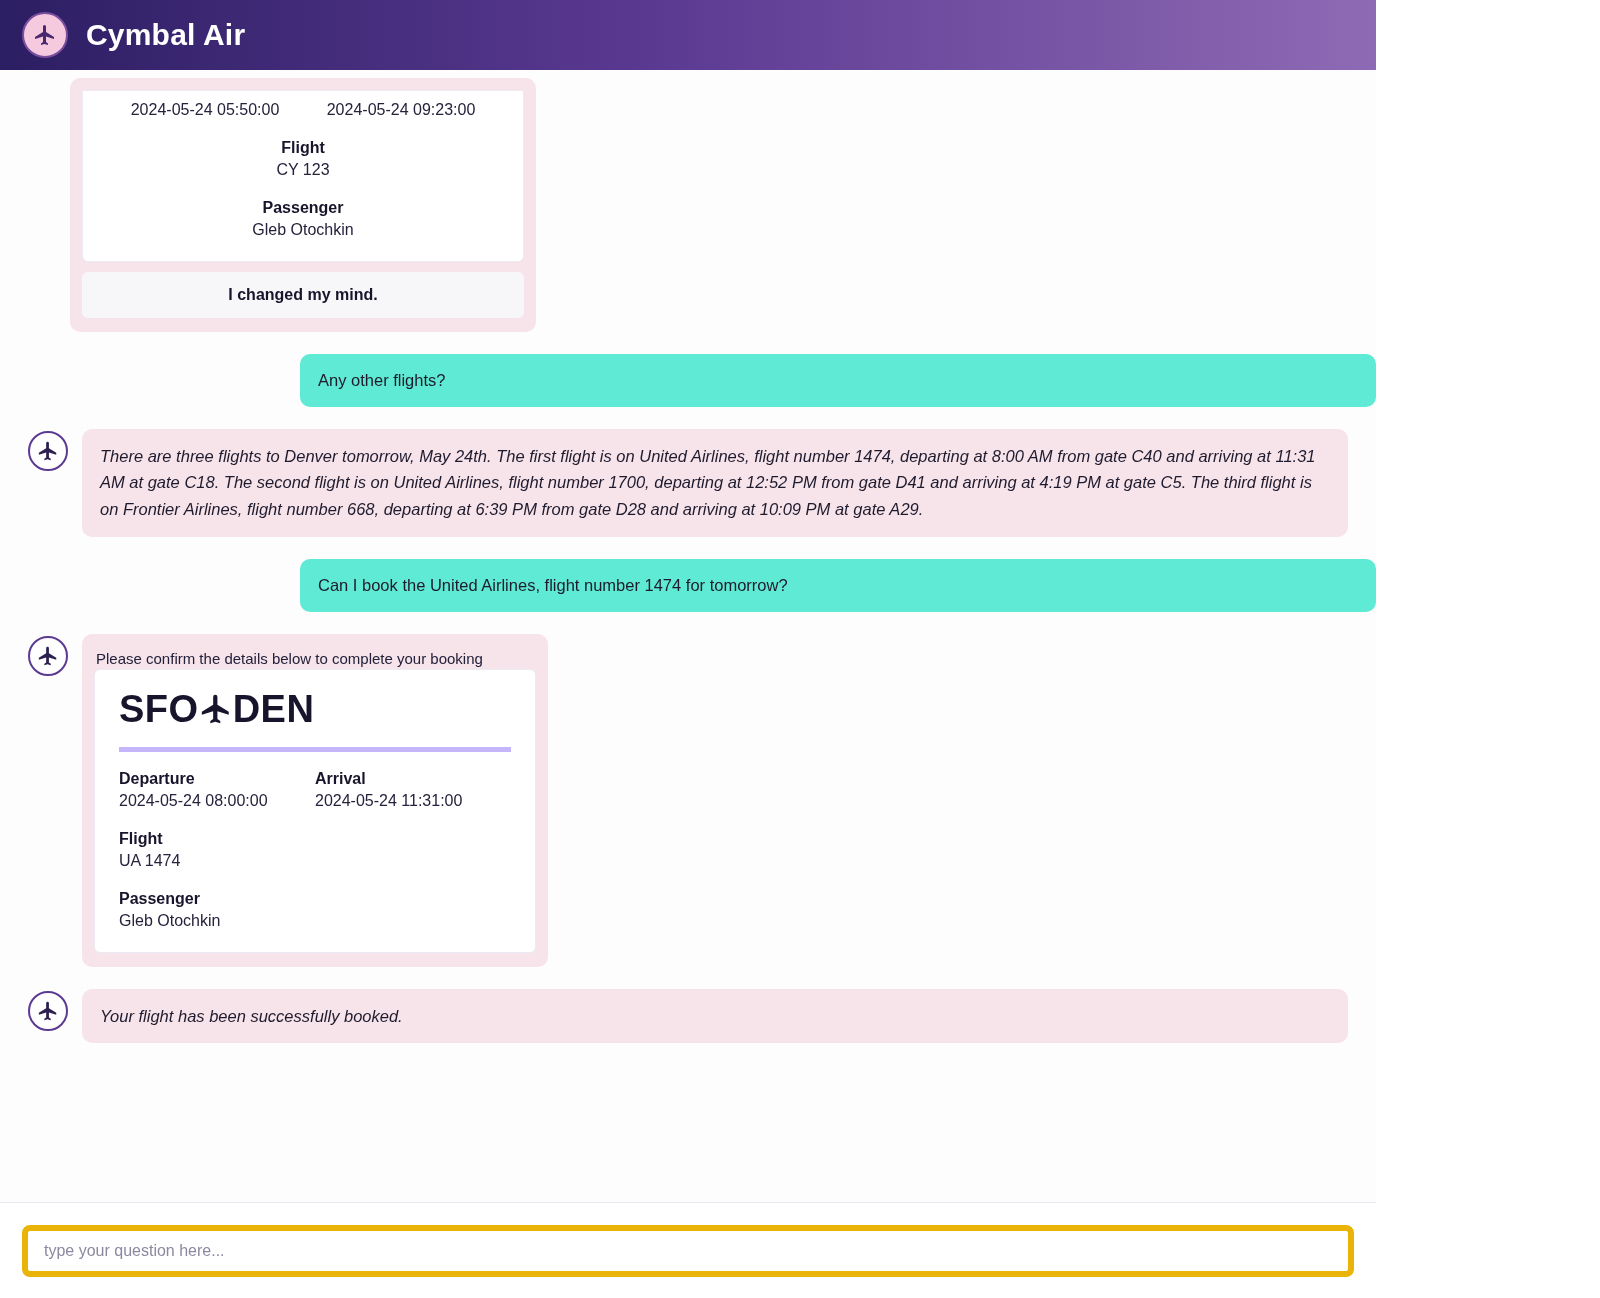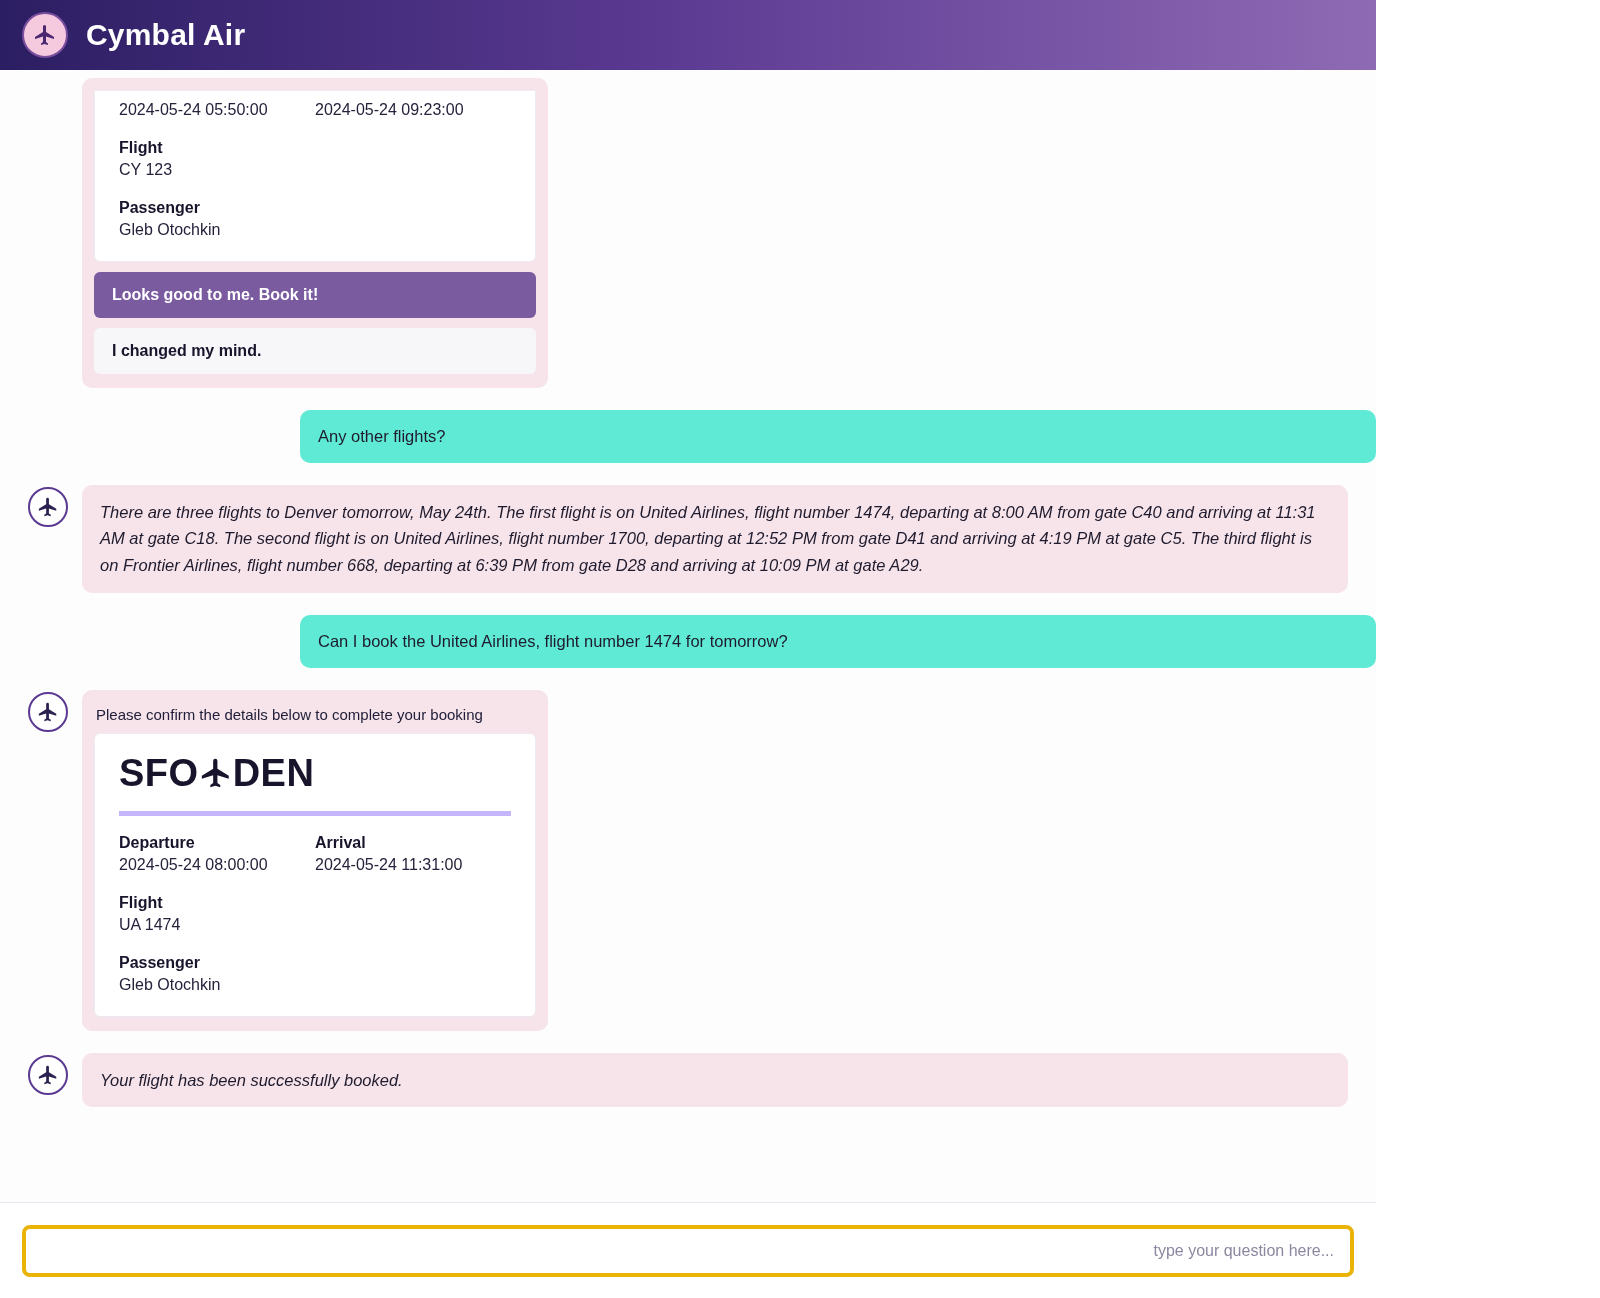--- a/index.html
+++ b/index.html
@@ -109,21 +109,21 @@
   .card-group {
     margin-left: 14px;
     background: #f7e4ea;
     border-radius: 10px;
     padding: 12px 12px 14px 12px;
     width: 466px;
   }
   .card-intro {
     font-size: 15px;
     color: #22203a;
-    padding: 4px 2px 10px 2px;
+    padding: 4px 2px 2px 2px;
   }
   .ticket {
     background: #ffffff;
     border-radius: 6px;
     border: 1px solid #eceaf2;
     padding: 18px 24px 22px 24px;
   }
   .ticket.clipped-top {
     border-top-left-radius: 0;
     border-top-right-radius: 0;
@@ -183,69 +183,67 @@
     flex: 0 0 96px;
     border-top: 1px solid #e8e6ef;
     background: #ffffff;
     display: flex;
     align-items: center;
     padding: 0 22px;
   }
   .composer input {
     width: 100%;
     height: 52px;
-    border: 4px solid #eab308;
+    border: 6px solid #eab308;
     border-radius: 8px;
     padding: 0 16px;
     font-size: 16px;
     font-family: "Liberation Sans", sans-serif;
     color: #1f1b2e;
     outline: none;
     background: #ffffff;
-    text-align: right;
   }
   .composer input::placeholder { color: #8b88a0; }
 </style>
 </head>
 <body>
 
 <div class="app">
 
   <div class="header">
     <div class="logo-circle">
       <svg viewBox="0 0 24 24" fill="currentColor" aria-hidden="true">
         <path d="M21 16v-2l-8-5V3.5a1.5 1.5 0 0 0-3 0V9l-8 5v2l8-2.5V19l-2 1.5V22l3.5-1 3.5 1v-1.5L13 19v-5.5L21 16z"></path>
       </svg>
     </div>
     <div class="brand-title">Cymbal Air</div>
   </div>
 
   <div class="chat">
 
     <div class="row" style="margin-top:-6px;">
-      <div class="card-group" style="margin-left:54px;">
+      <div class="card-group" style="margin-left:42px;text-align:center;">
         <div class="ticket clipped-top" style="padding-top:10px;">
           <div class="ticket-grid" style="margin-top:0;">
             <div class="ticket-col">
               <div class="tk-value">2024-05-24 05:50:00</div>
             </div>
             <div class="ticket-col">
               <div class="tk-value">2024-05-24 09:23:00</div>
             </div>
           </div>
           <div class="tk-block">
             <div class="tk-label">Flight</div>
             <div class="tk-value">CY 123</div>
           </div>
           <div class="tk-block">
             <div class="tk-label">Passenger</div>
             <div class="tk-value">Gleb Otochkin</div>
           </div>
         </div>
-        <div class="choice primary">Looks good to me. Book it!</div>
         <div class="choice secondary">I changed my mind.</div>
       </div>
     </div>
 
     <div class="row user">
       <div class="bubble-user">Any other flights?</div>
     </div>
 
     <div class="row">
       <div class="avatar">

